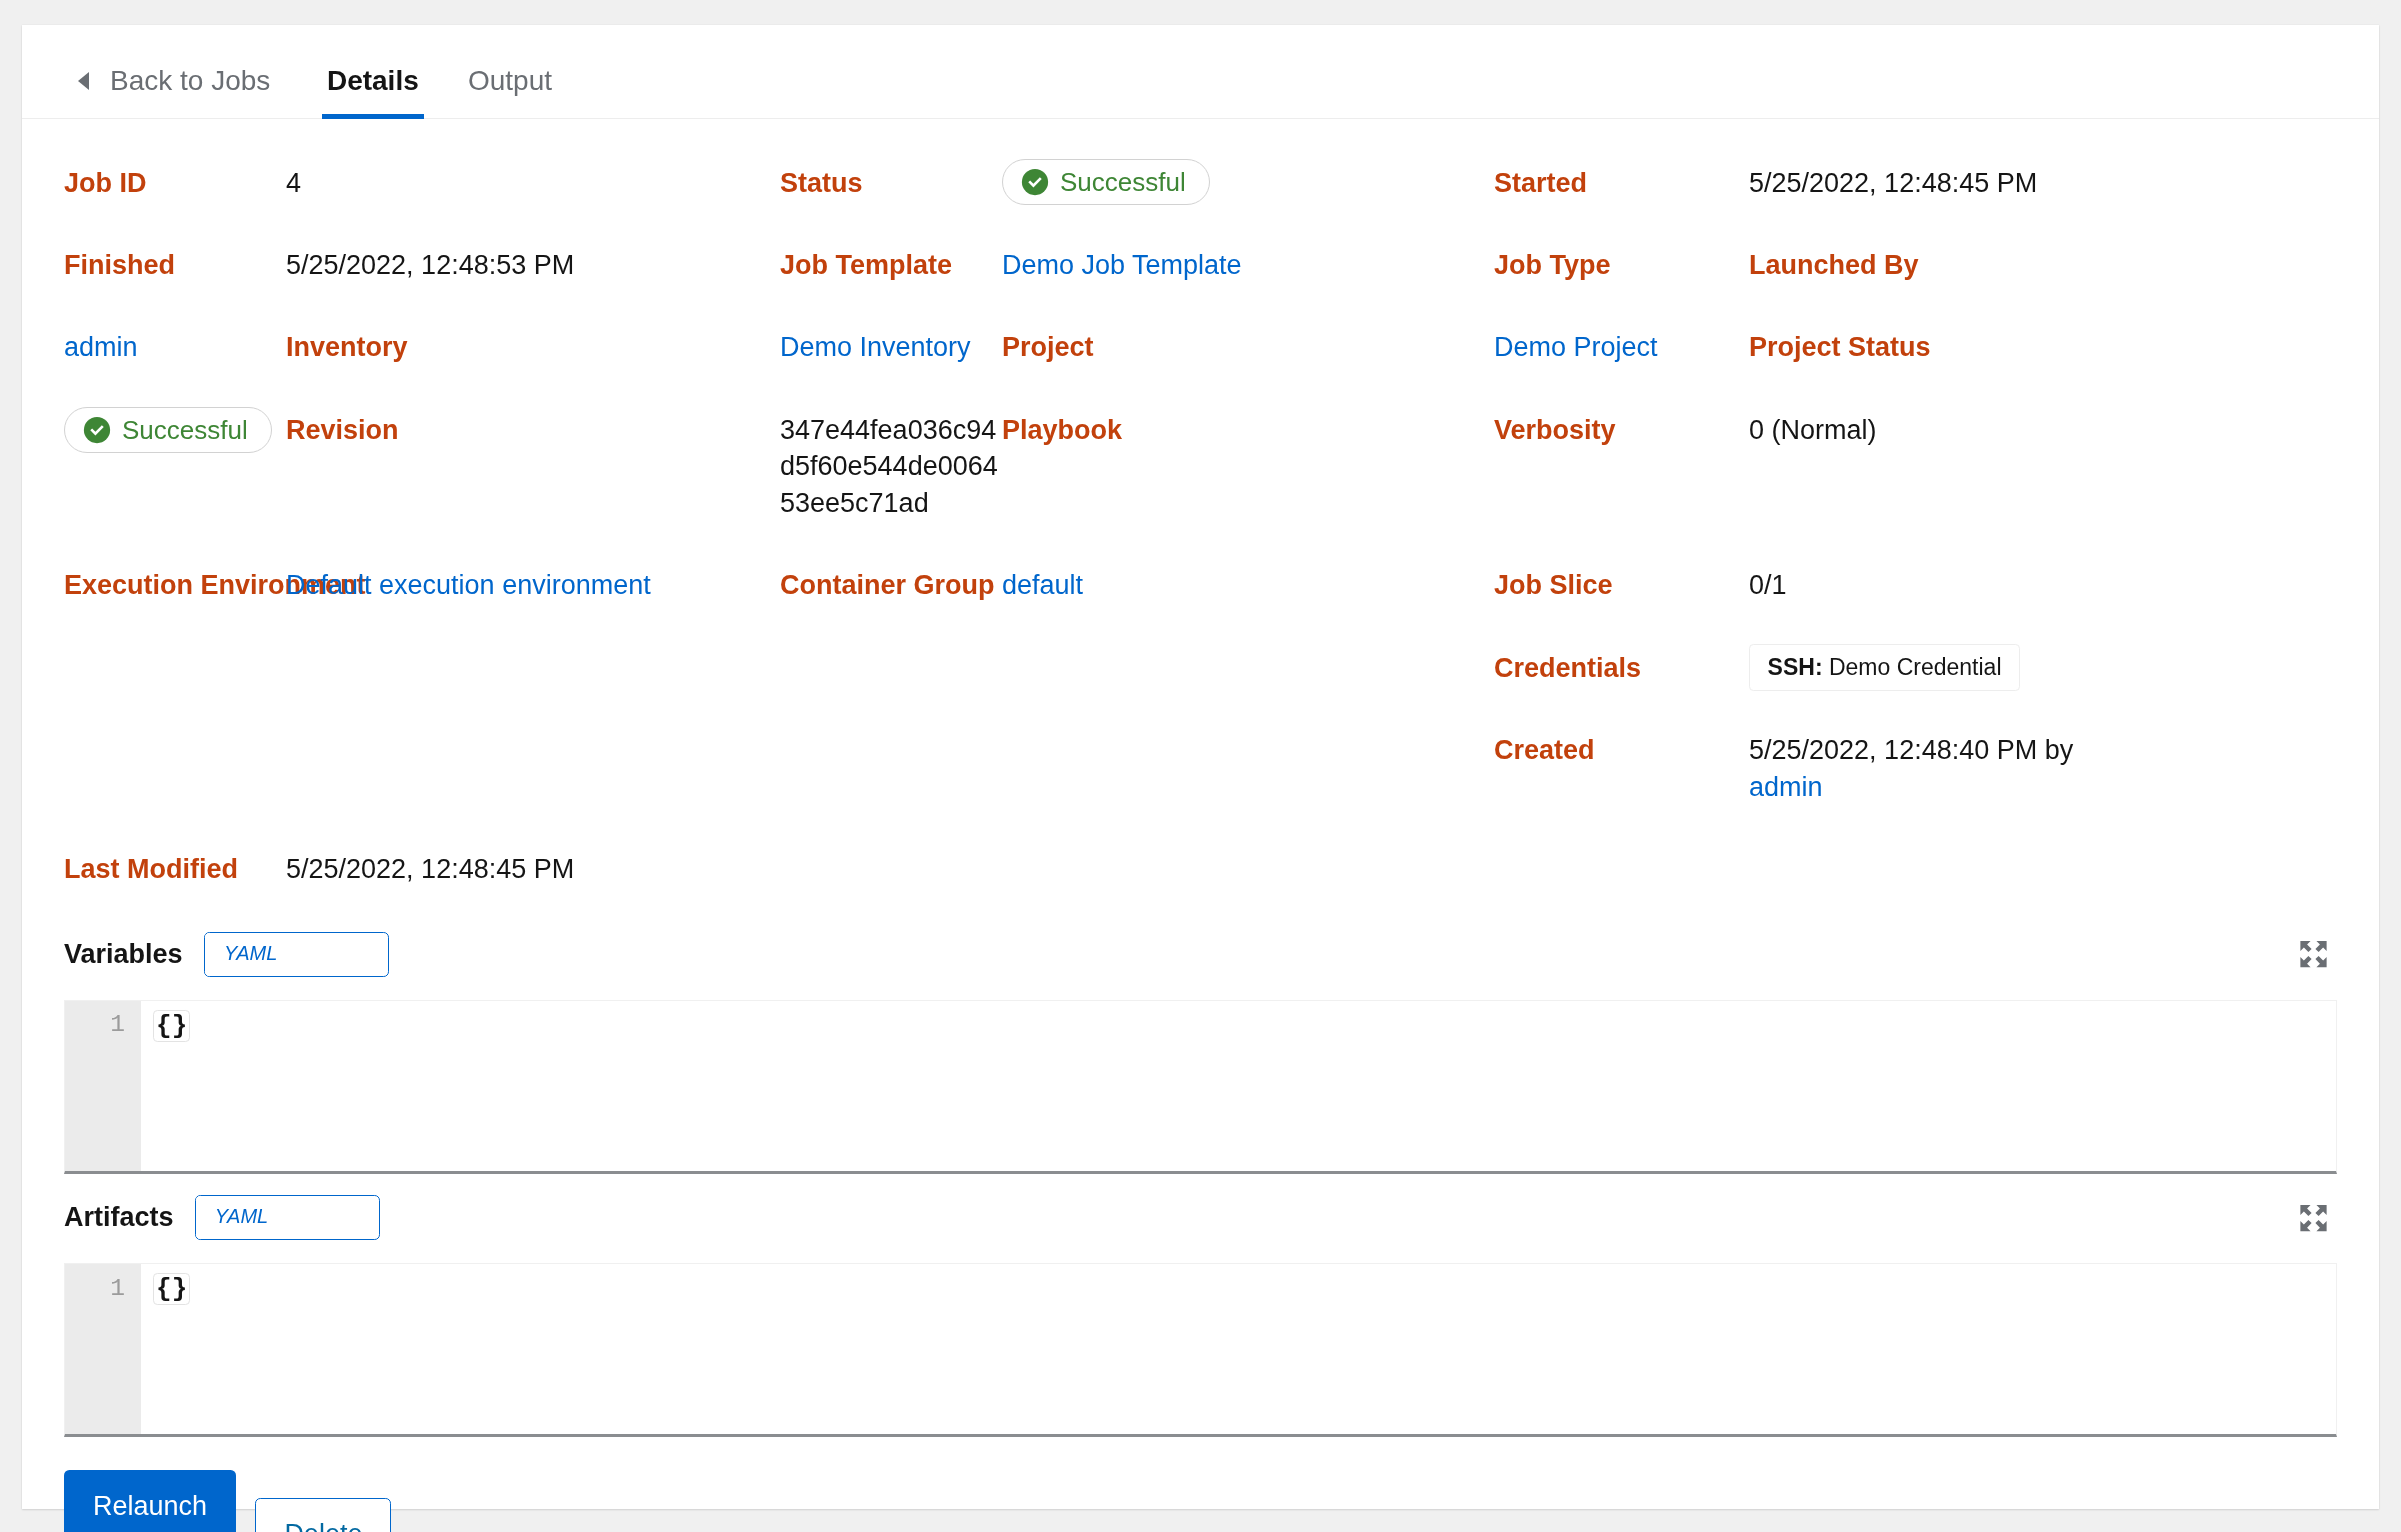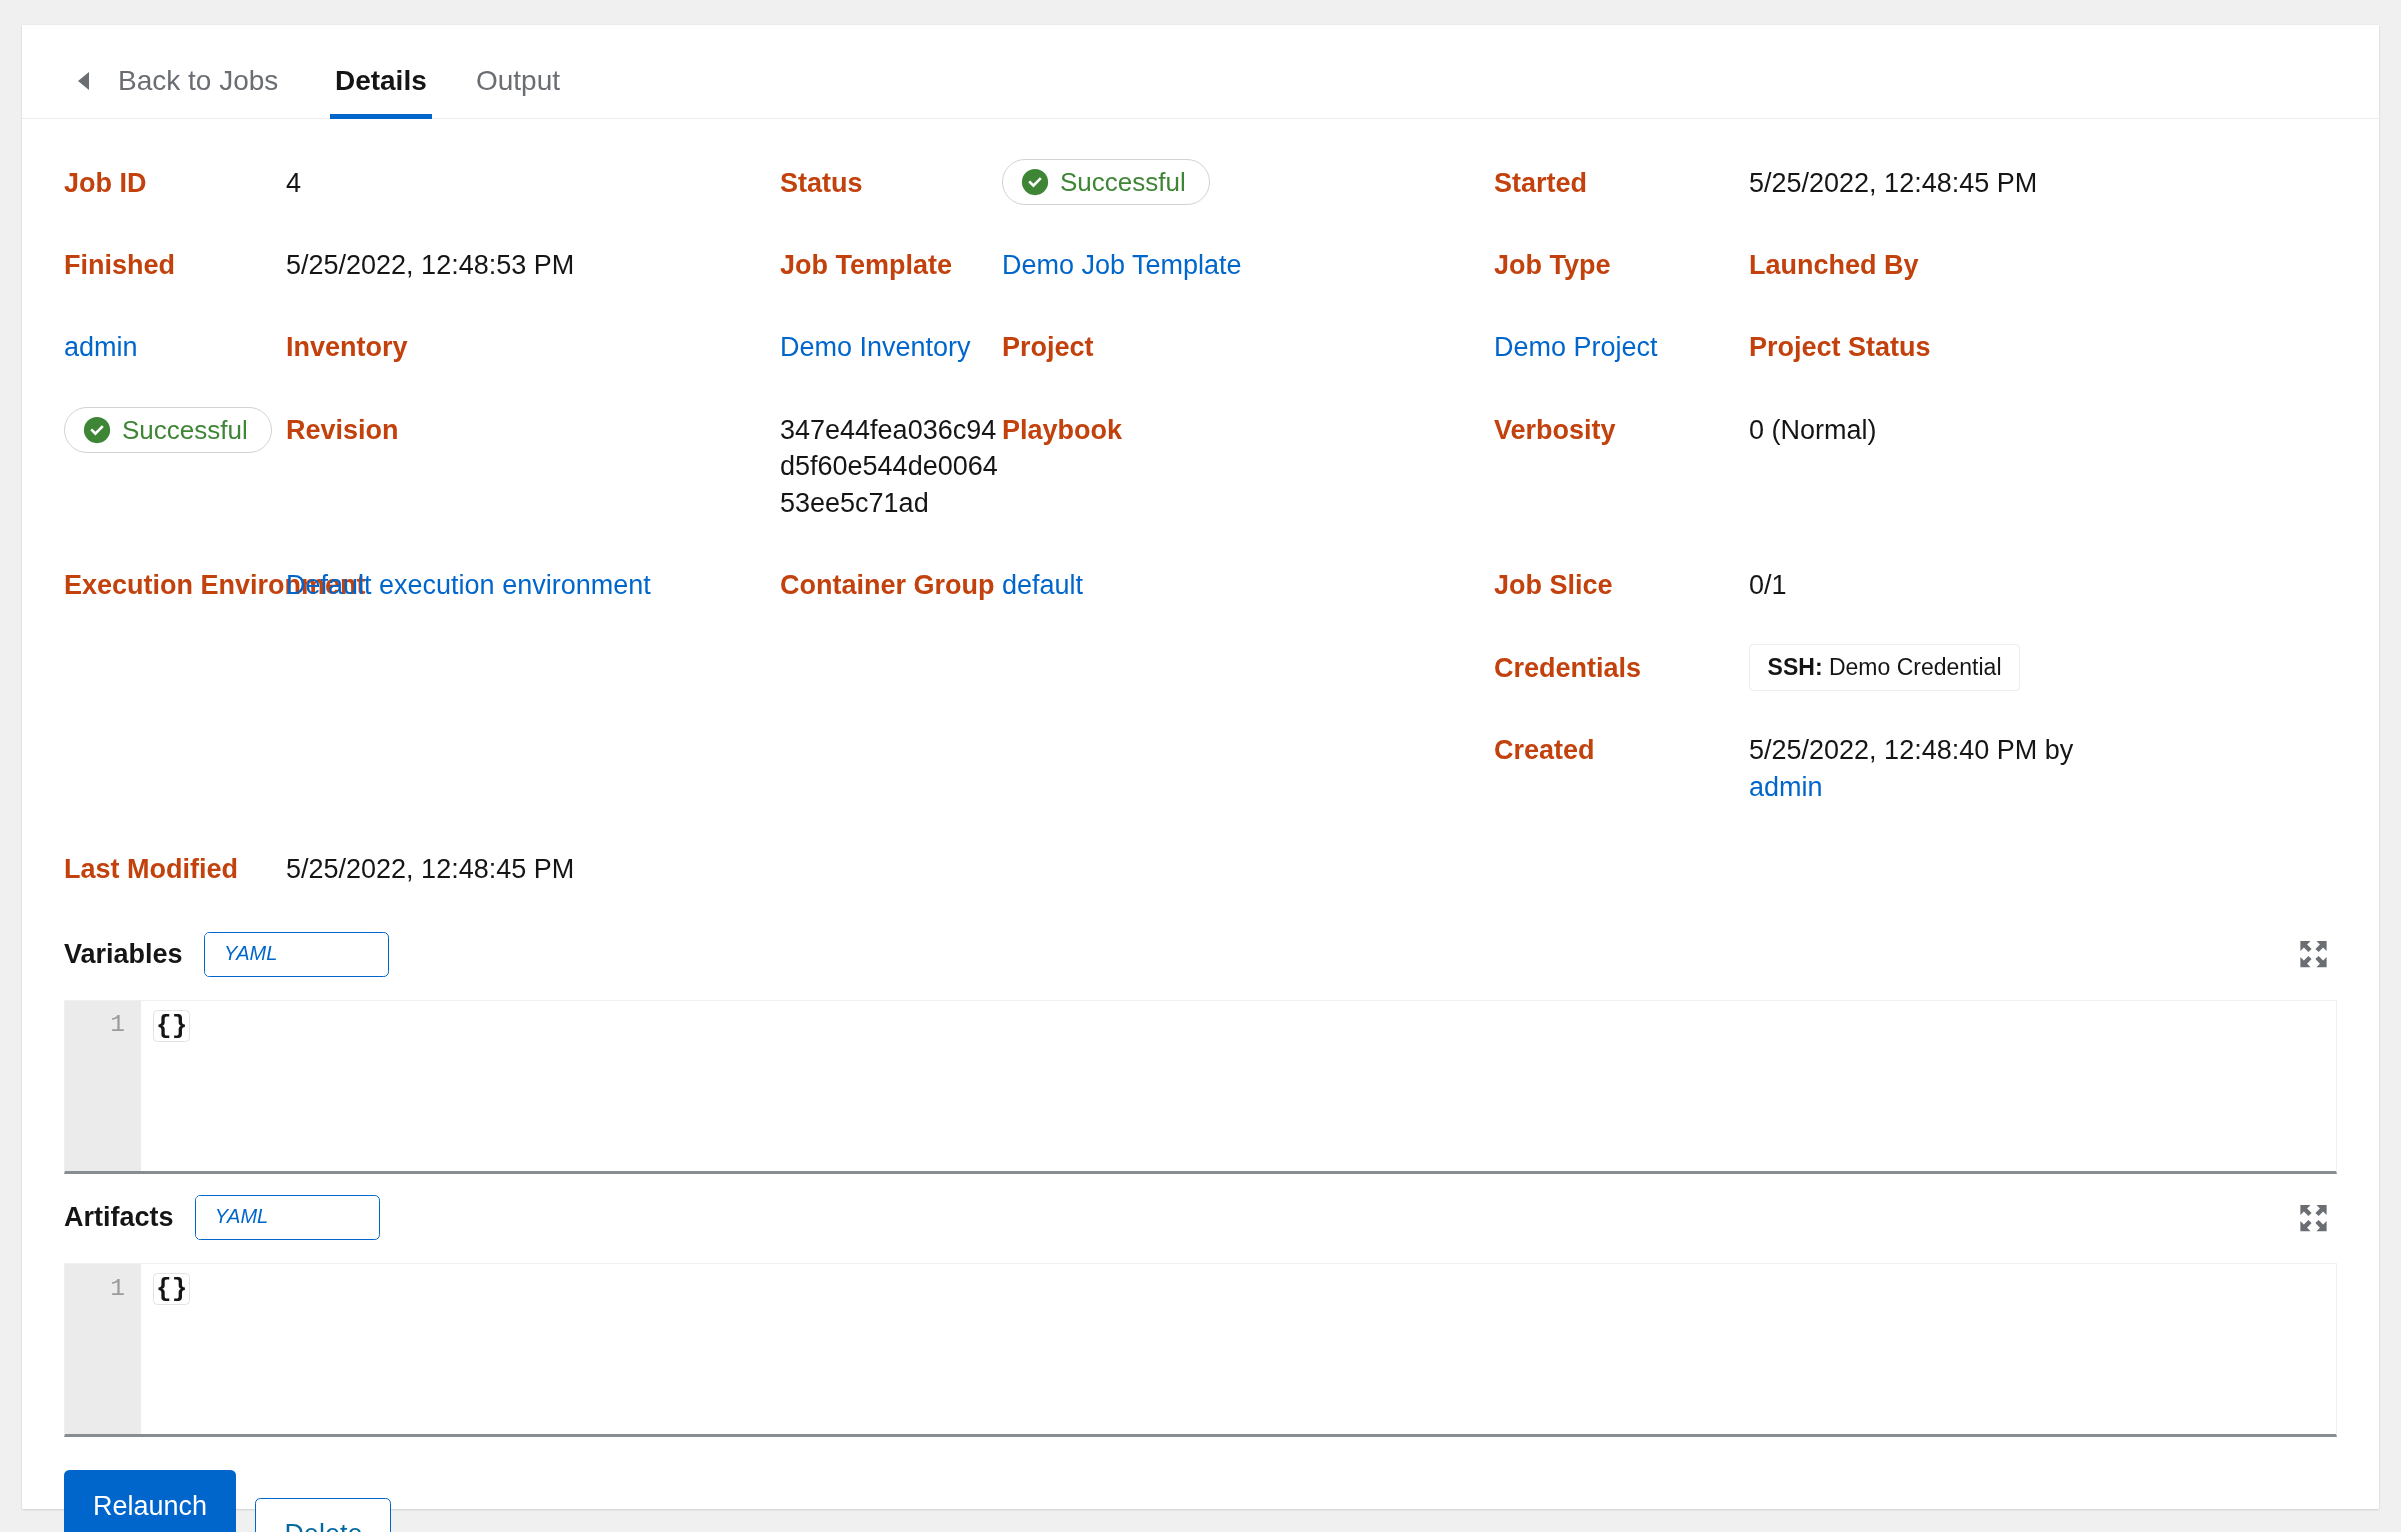--- a/index.html
+++ b/index.html
@@ -39,21 +39,21 @@
     font-size: 28px;
     color: #6a6e73;
     padding: 0 24.6px 23px 24.6px;
     cursor: pointer;
     white-space: nowrap;
     line-height: 1;
   }
   .tab.back {
     display: flex;
     align-items: center;
-    gap: 29px;
+    gap: 21px;
     padding-left: 14px;
     padding-right: 32px;
   }
   .back-caret {
     width: 0;
     height: 0;
     border-top: 9.7px solid transparent;
     border-bottom: 9.7px solid transparent;
     border-right: 11.4px solid #6a6e73;
     display: block;

